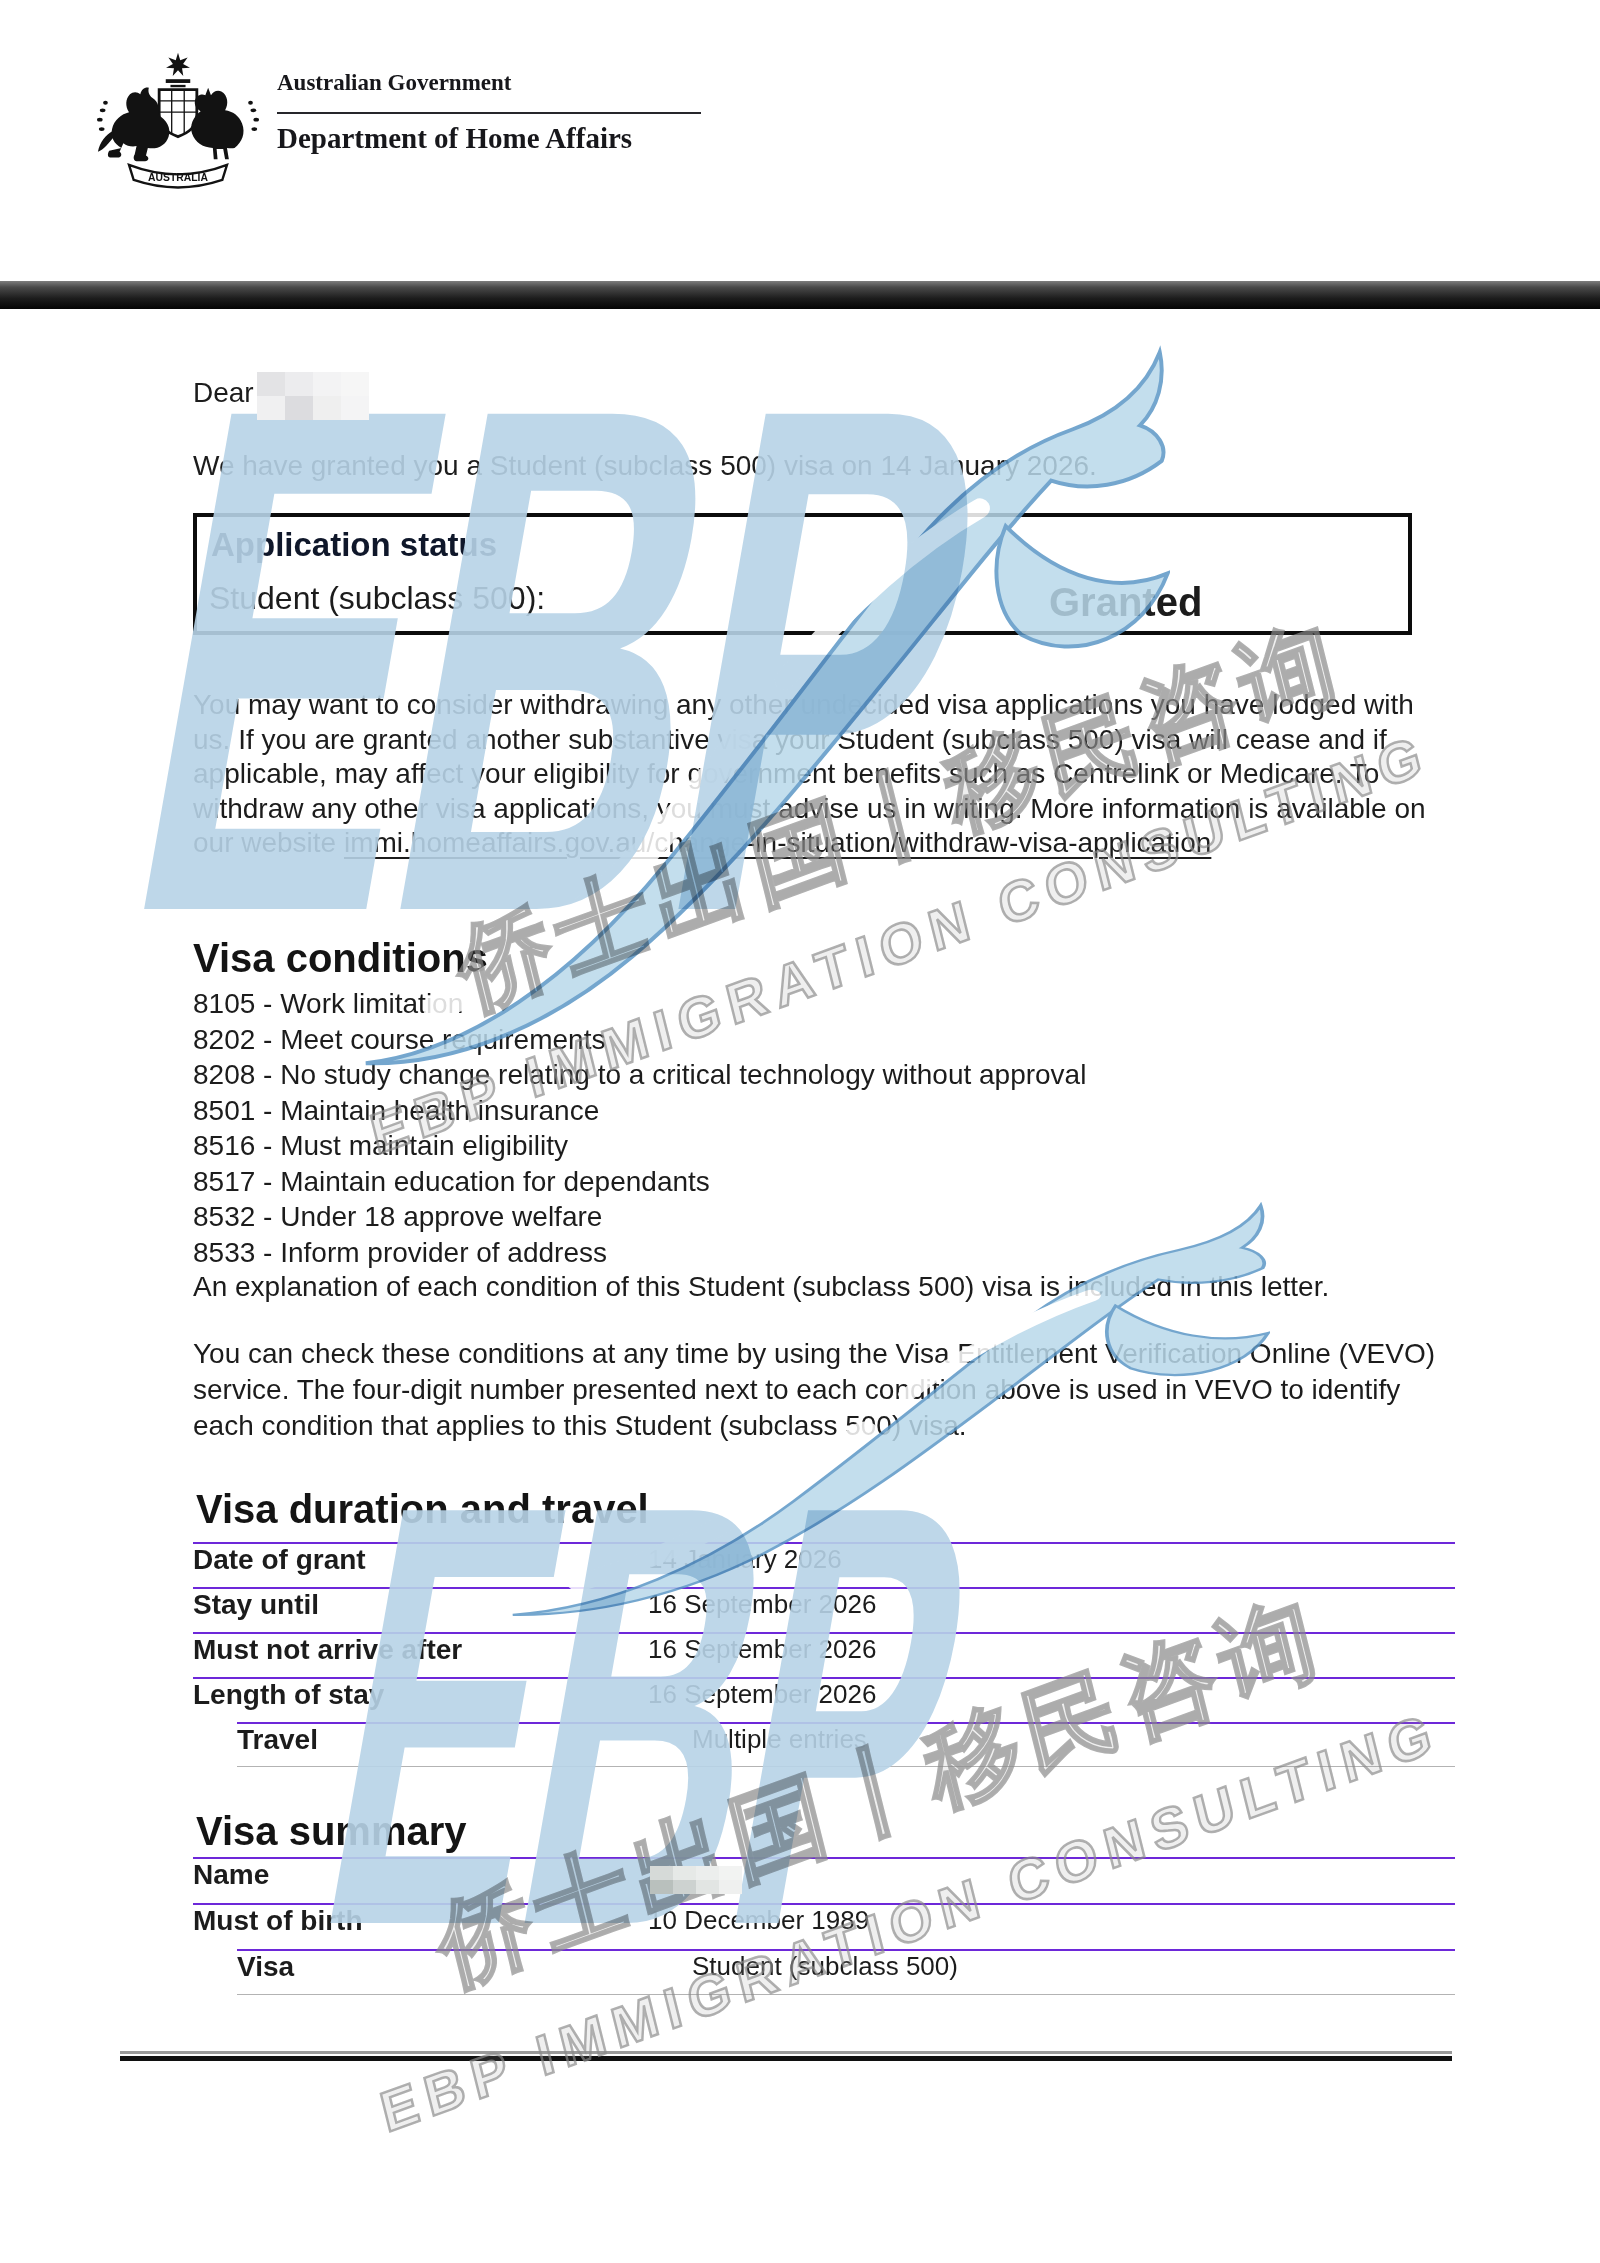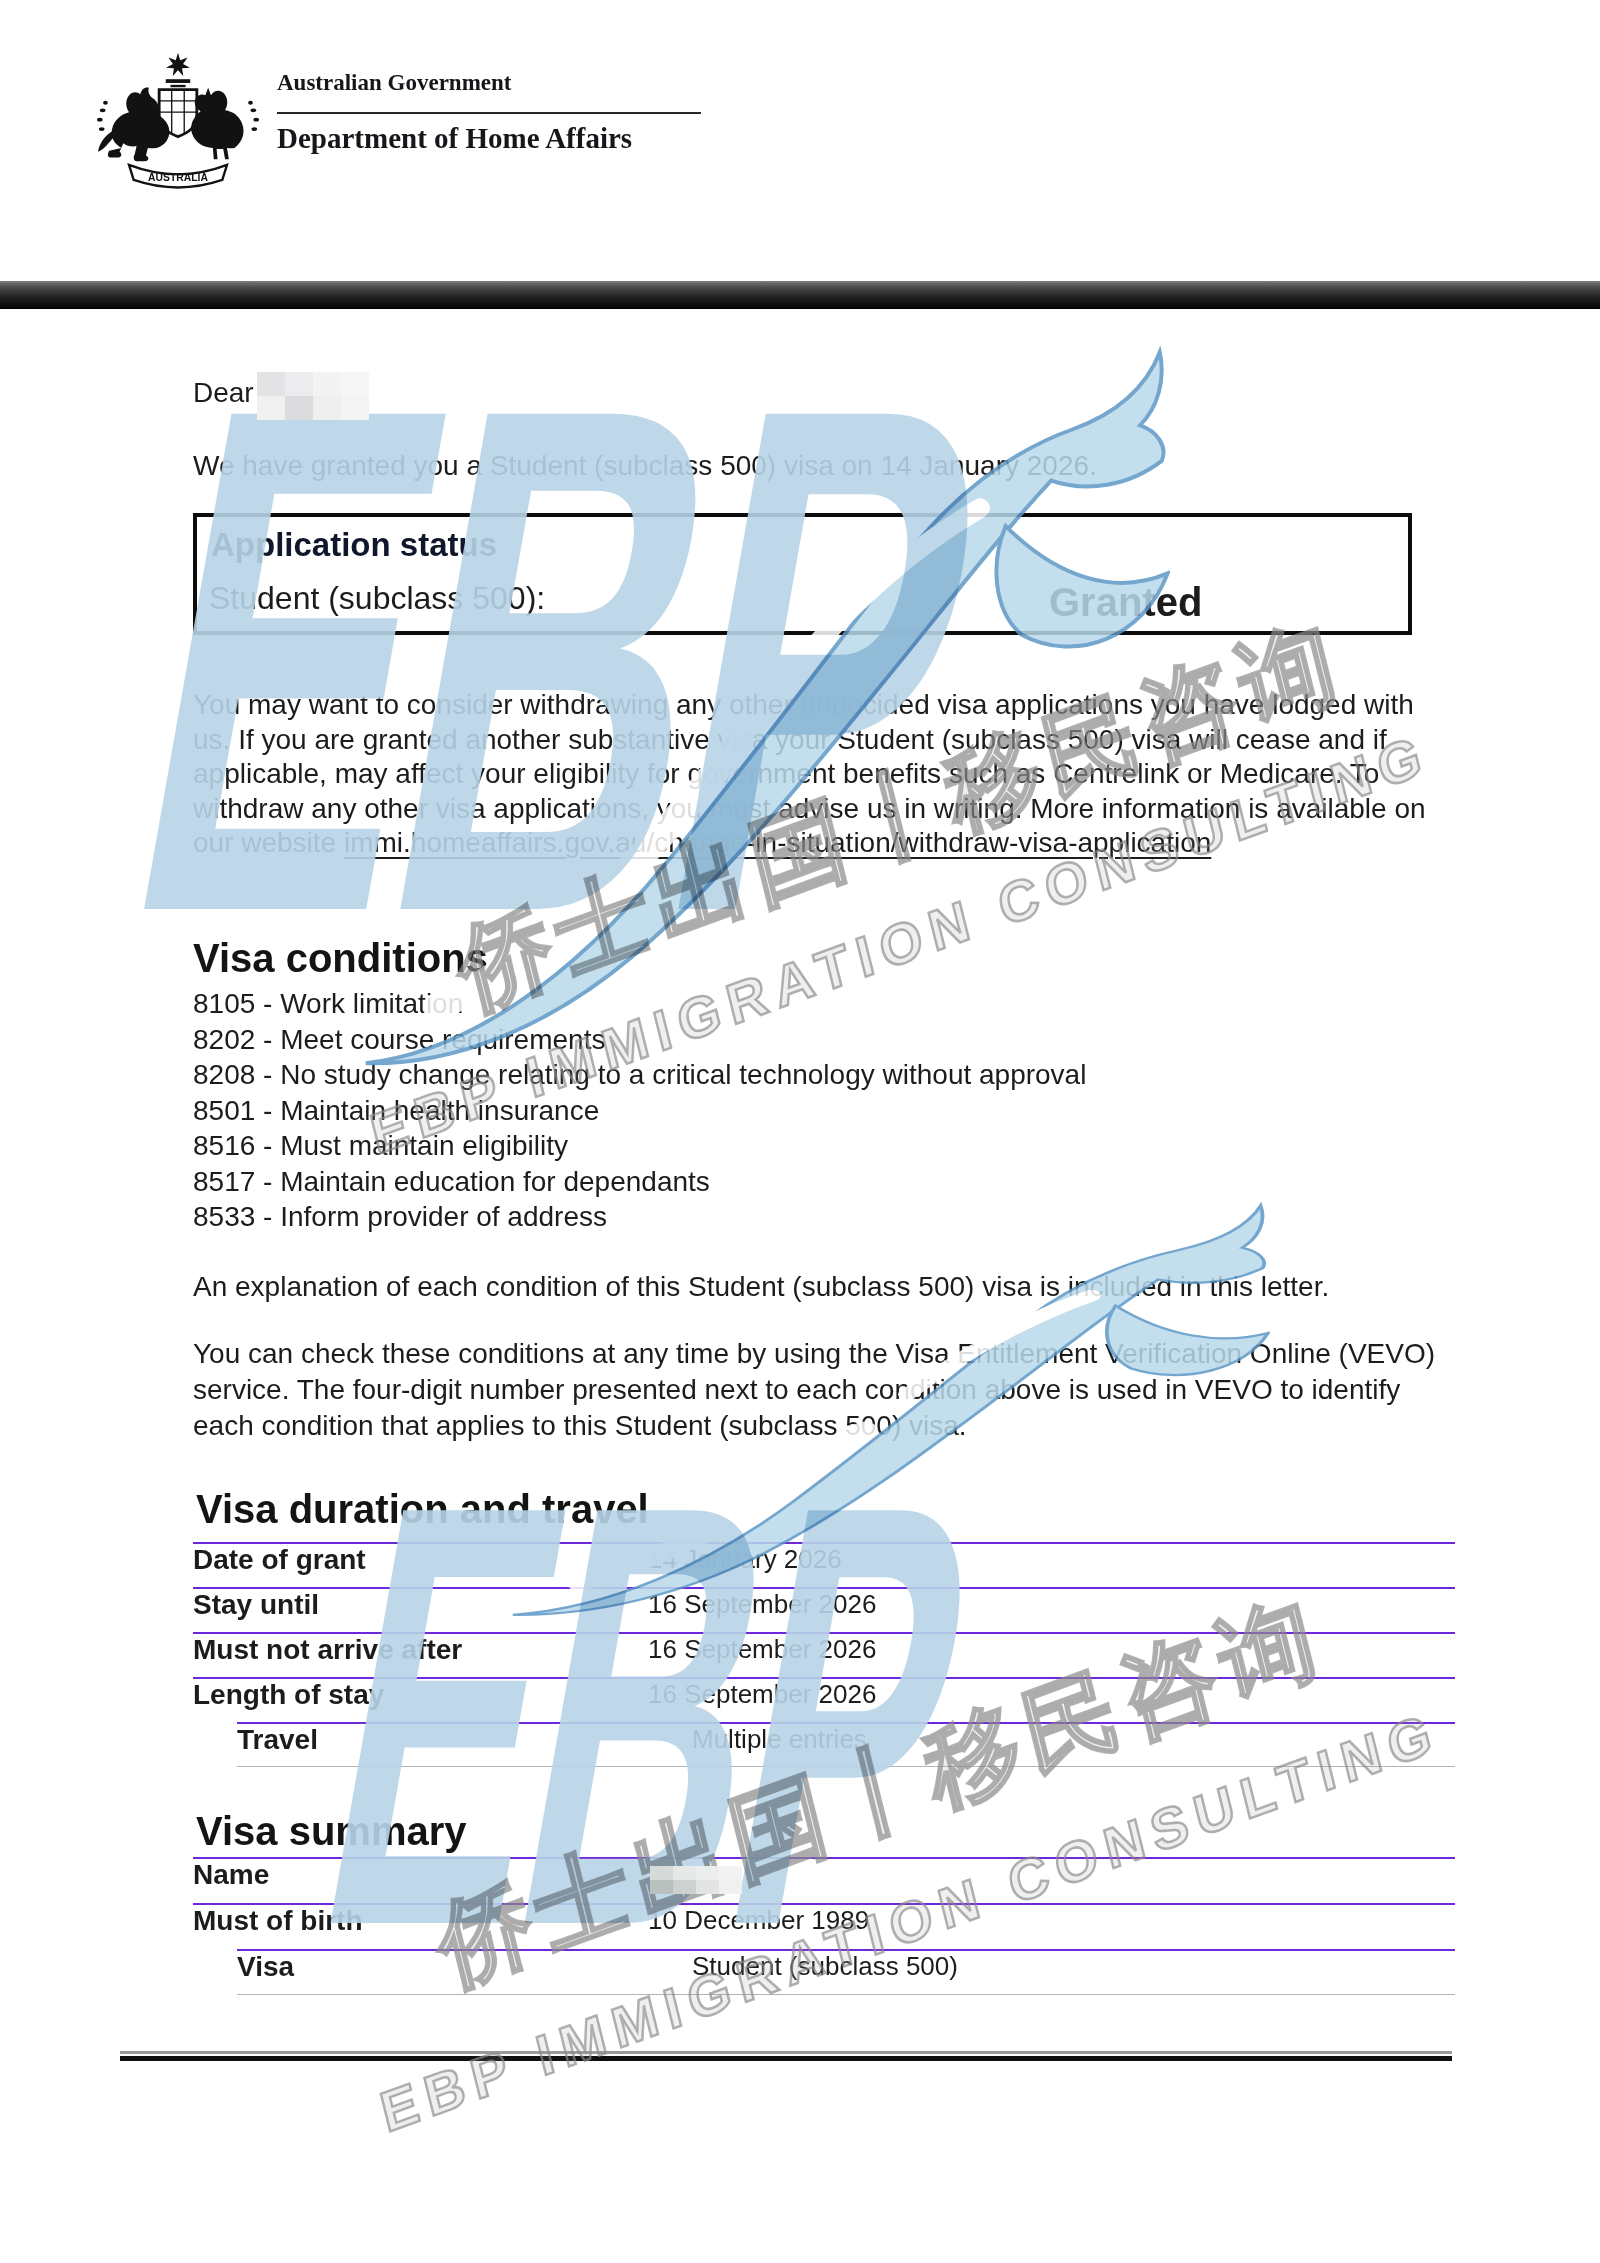--- a/index.html
+++ b/index.html
@@ -143,20 +143,21 @@
   </div>
 
   <div class="abs h1 h-conditions">Visa conditions</div>
   <div class="abs cond-list">
     <div>8105 - Work limitation</div>
     <div>8202 - Meet course requirements</div>
     <div>8208 - No study change relating to a critical technology without approval</div>
     <div>8501 - Maintain health insurance</div>
     <div>8516 - Must maintain eligibility</div>
     <div>8517 - Maintain education for dependants</div>
+    <div>8532 - Under 18 approve welfare</div>
     <div>8533 - Inform provider of address</div>
   </div>
 
   <div class="abs bodytext para p-explain">An explanation of each condition of this Student (subclass 500) visa is included in this letter.</div>
   <div class="abs bodytext para p-vevo">You can check these conditions at any time by using the Visa Entitlement Verification Online (VEVO) service. The four-digit number presented next to each condition above is used in VEVO to identify each condition that applies to this Student (subclass 500) visa.</div>
 
   <div class="abs h1 h-duration">Visa duration and travel</div>
   <div class="abs dtable t-duration">
     <div class="drow">
       <div class="dlabel">Date of grant</div>

